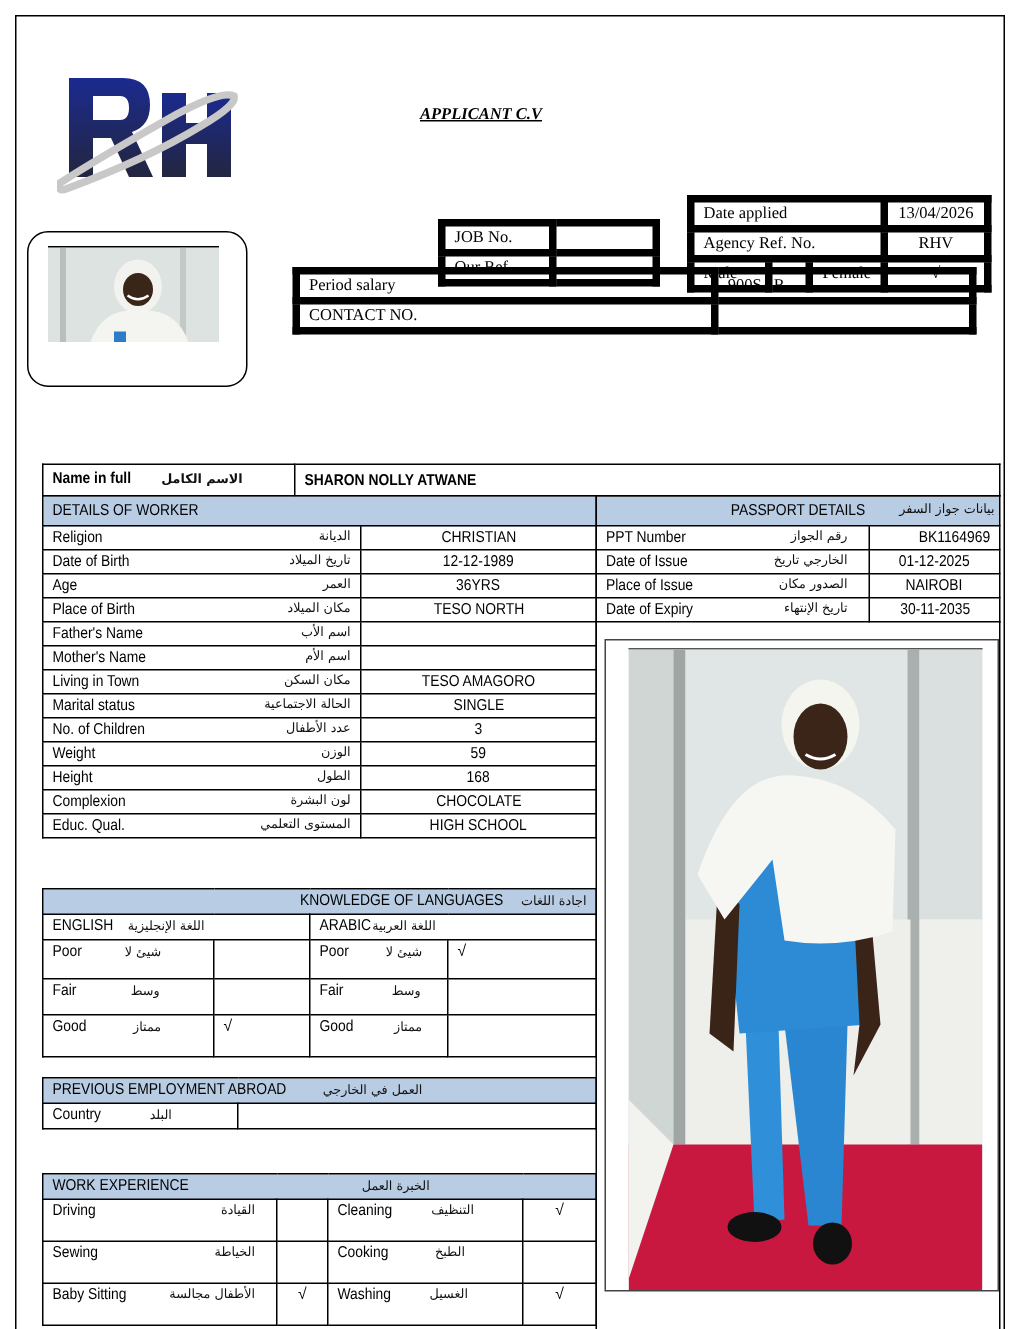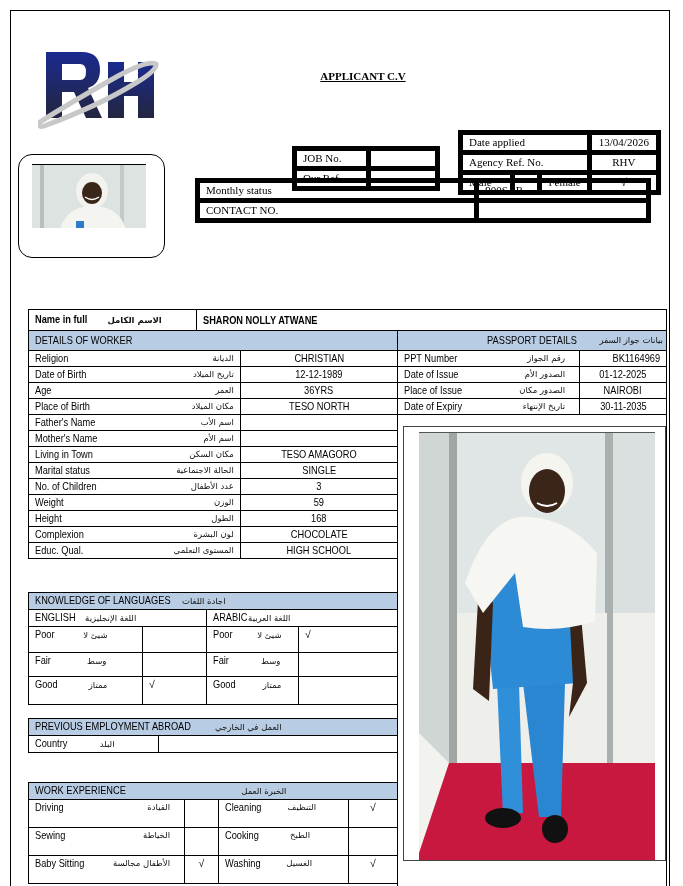--- a/index.html
+++ b/index.html
@@ -4,21 +4,21 @@
 <style>
   * { box-sizing: border-box; margin: 0; padding: 0; }
   html, body { width: 683px; height: 886px; background: #ffffff; overflow: hidden; }
   body { position: relative; font-family: "Liberation Sans", sans-serif; color: #000; }
   .abs { position: absolute; }
   .page-border { left: 10px; top: 10px; width: 660px; height: 876px; border: 1px solid #000; border-bottom: none; }
 
   
   .logo { left: 38px; top: 48px; width: 122px; height: 82px; }
 
-  .title { left: 290px; top: 70px; width: 146px; text-align: center; font-family: "Liberation Serif", serif; font-weight: bold; font-size: 11px; text-decoration: underline; }
+  .title { left: 280px; top: 70px; width: 146px; text-align: left; font-family: "Liberation Serif", serif; font-weight: bold; font-size: 11px; text-decoration: underline; font-style: italic; }
 
   table { border-collapse: collapse; }
   .serif td { font-family: "Liberation Serif", serif; font-size: 11px; border: 5px solid #000000; padding: 0 6px; height: 16px; line-height: 15px; white-space: nowrap; }
 
   .thumb-frame { left: 18px; top: 154px; width: 147px; height: 104px; border: 1px solid #000; border-radius: 14px; }
   .thumb { left: 32px; top: 164px; width: 114px; height: 64px; border-top: 1px solid #000; overflow: hidden; background: #dfe4e2; }
 
   .sans td { font-family: "Liberation Sans", sans-serif; font-size: 10.5px; border: 1px solid #000; padding: 0 6px; height: 16px; line-height: 15px; white-space: nowrap; transform-origin: left; }
   .cond { display: inline-block; transform: scaleX(0.88); transform-origin: left center; }
   .condc { display: inline-block; transform: scaleX(0.88); transform-origin: center center; }
@@ -82,21 +82,21 @@
   <tr>
     <td>Our Ref.</td>
     <td></td>
   </tr>
 </tbody>
   </table>
 
 <table class="abs serif" style="left:195px; top:178px; width:456px;">
   <tbody>
   <tr>
-    <td>Monthly status</td>
+    <td>Period salary</td>
     <td>900SAR</td>
   </tr>
   <tr>
     <td>CONTACT NO.</td>
     <td></td>
   </tr>
 </tbody>
   </table>
 
 <div class="abs thumb-frame"></div>
@@ -196,38 +196,38 @@
     <td colspan="2" class="hdr center" style="height:20px; position:relative;">
       <span class="condc">PASSPORT DETAILS</span>
       <span class="ar" style="position:absolute; right:3px; top:2px;">بيانات جواز السفر</span>
     </td>
   </tr>
   <tr>
         <td style="width:182px"><span class="cond">PPT Number</span><span class="ar" style="margin-right:8px">رقم الجواز</span></td>
         <td class="right"><span class="condr">BK1164969</span></td>
       </tr>
   <tr>
-        <td><span class="cond">Date of Issue</span><span class="ar" style="margin-right:8px">الصدور الأم</span></td>
+        <td><span class="cond">Date of Issue</span><span class="ar" style="margin-right:8px">الخارجي تاريخ</span></td>
         <td class="center"><span class="condc">01-12-2025</span></td>
       </tr>
   <tr>
         <td><span class="cond">Place of Issue</span><span class="ar" style="margin-right:8px">الصدور مكان</span></td>
         <td class="center"><span class="condc">NAIROBI</span></td>
       </tr>
   <tr>
         <td><span class="cond">Date of Expiry</span><span class="ar" style="margin-right:8px">تاريخ الإنتهاء</span></td>
         <td class="center"><span class="condc">30-11-2035</span></td>
       </tr>
 </tbody>
   </table>
 
 <table class="abs sans" style="left:28px; top:592px; width:370px;">
   <tbody>
       <tr>
-    <td colspan="4" class="hdr" style="height:16px;">
+    <td colspan="4" class="hdr" style="height:16px;text-align:right;">
       <span class="cond">KNOWLEDGE OF LANGUAGES</span>
       <span class="ar" style="float:none; margin-left:-10px;">اجادة اللغات</span>
     </td>
   </tr>
   <tr>
     <td colspan="2"><span class="cond">ENGLISH</span><span class="ar" style="float:none; margin-left:4px;">اللغة الإنجليزية</span></td>
     <td colspan="2"><span class="cond">ARABIC</span><span class="ar" style="float:none; margin-left:-4px;">اللغة العربية</span></td>
   </tr>
   <tr style="vertical-align:top">
     <td style="width:114px; height:26px;"><span class="cond">Poor</span><span class="ar" style="float:none; margin-left:26px;">شيئ لا</span></td>

